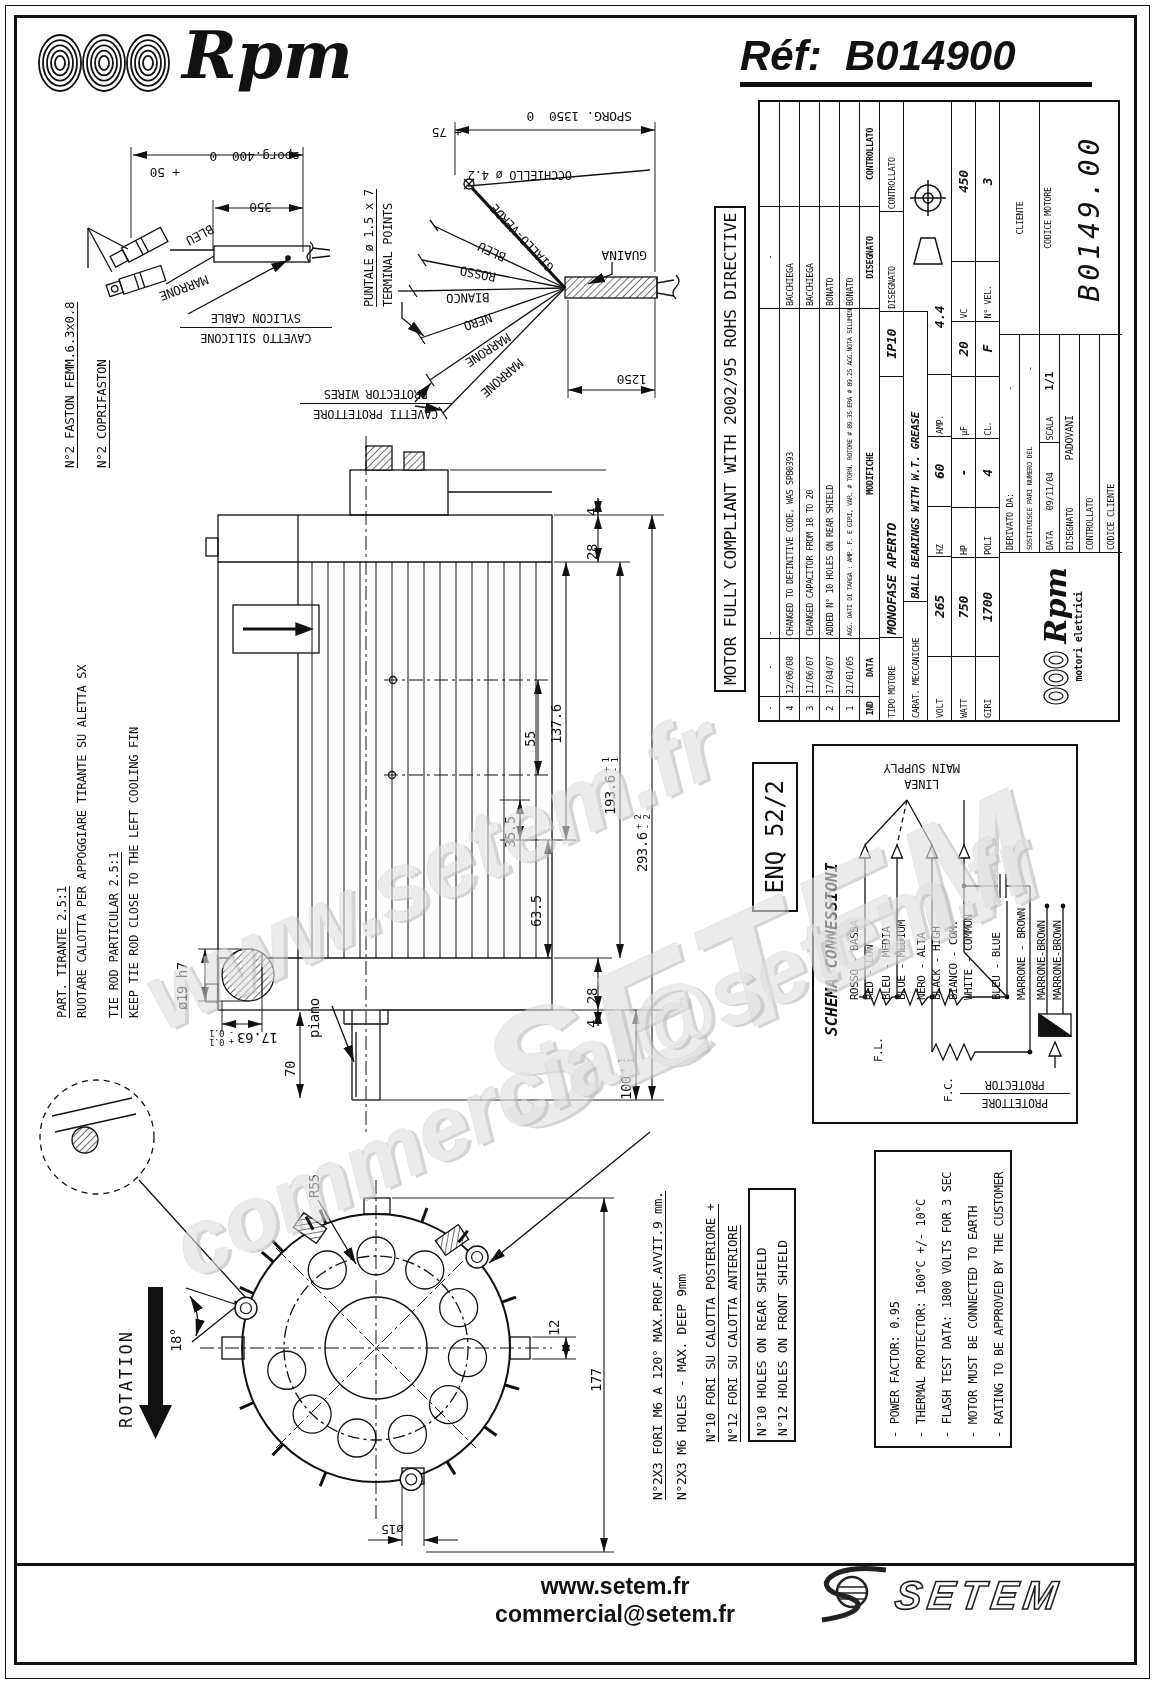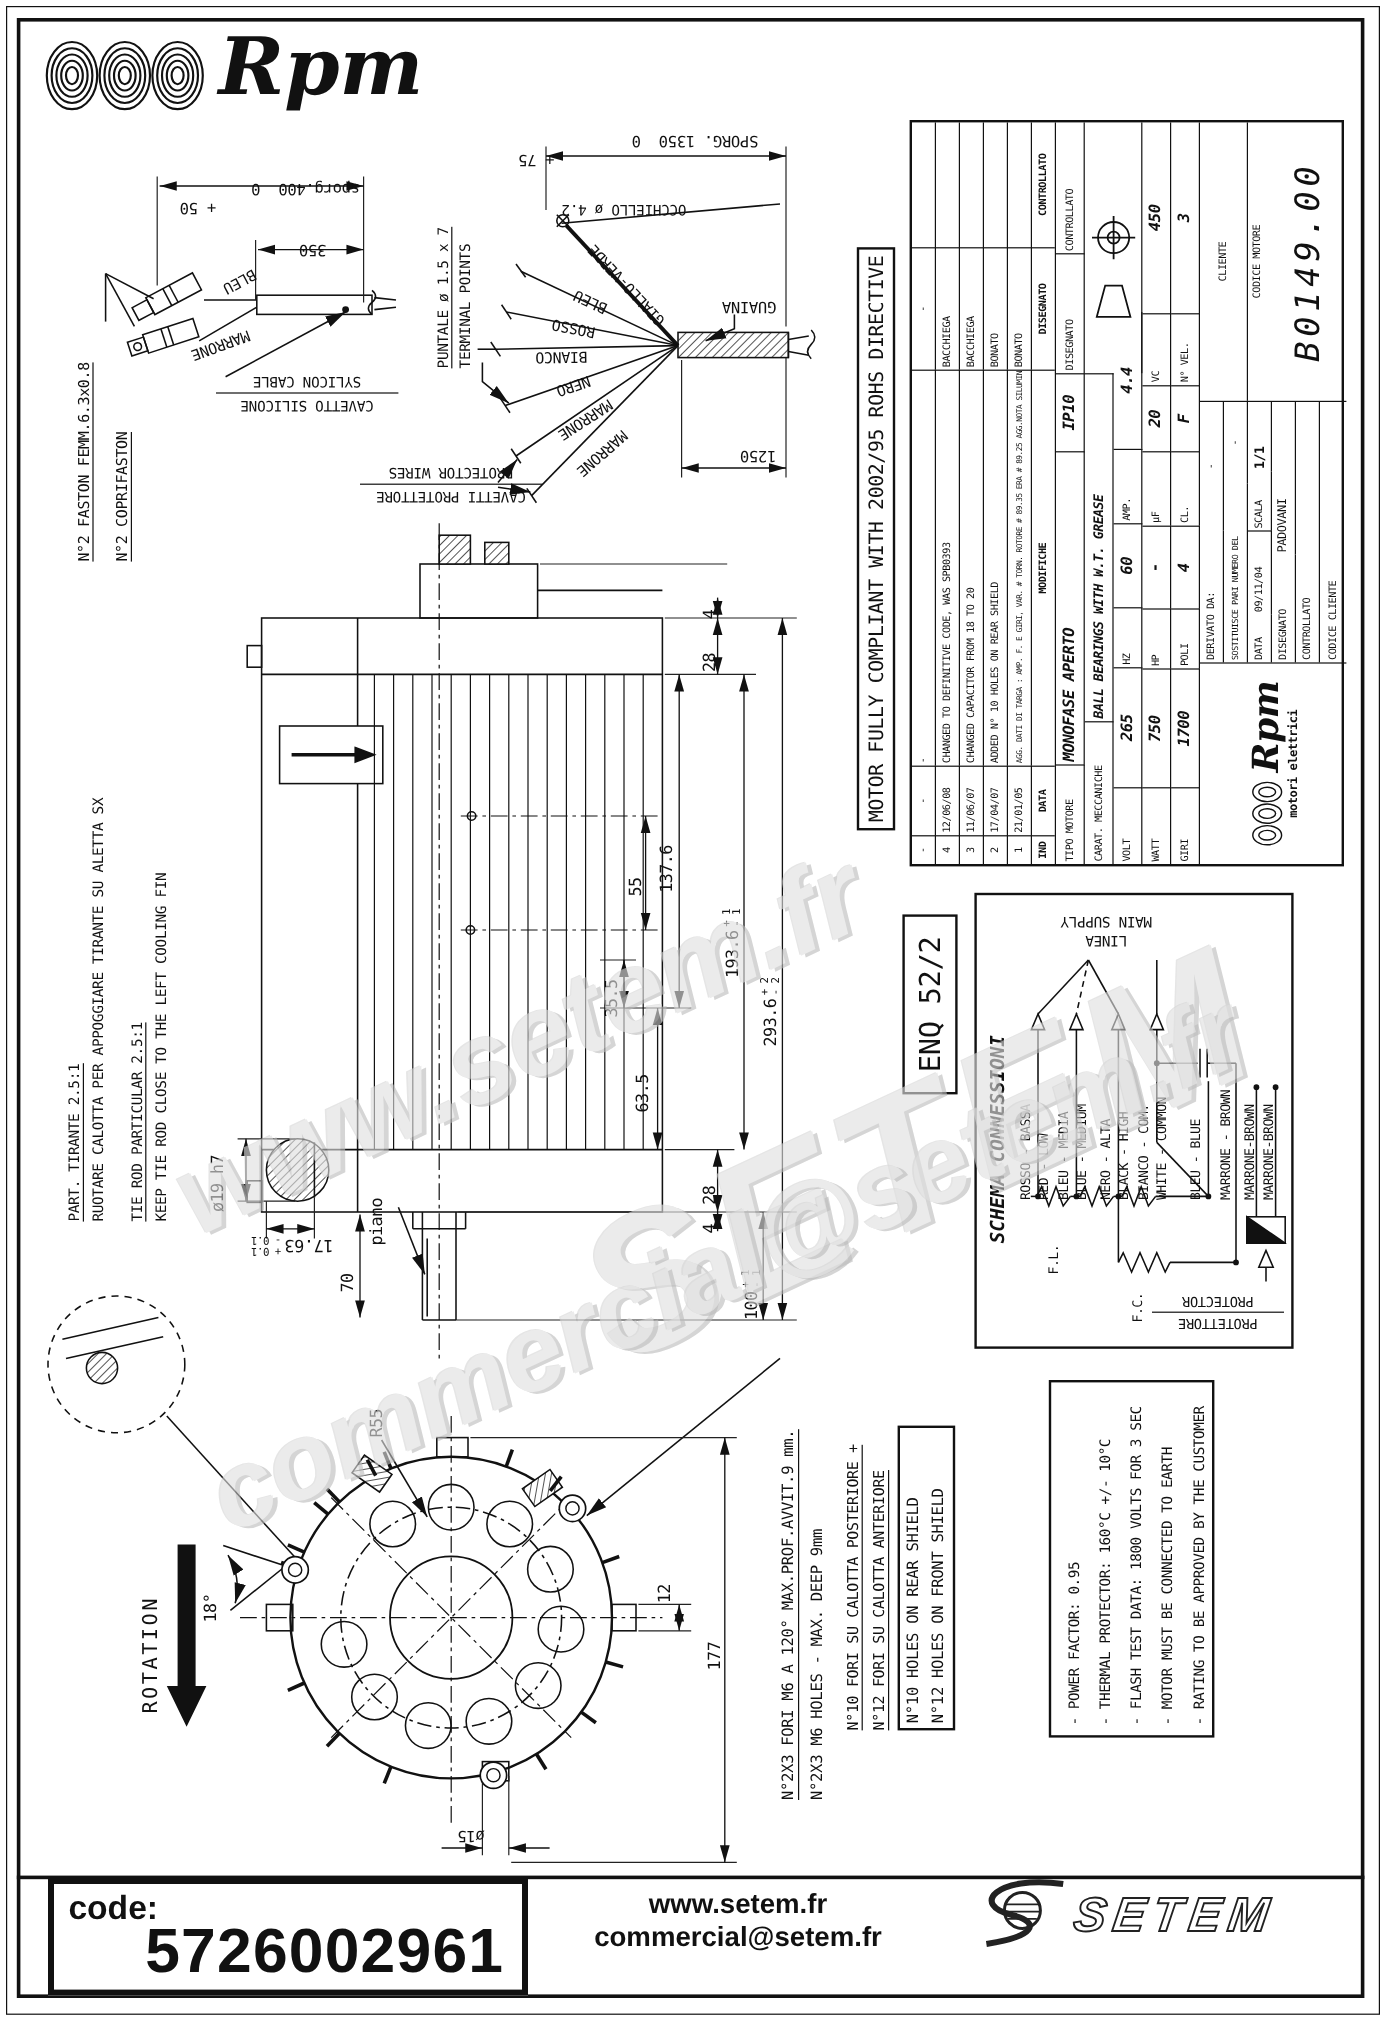--- a/index.html
+++ b/index.html
@@ -271,20 +271,23 @@
       <line x1="440" y1="562" x2="440" y2="958" stroke="#111" stroke-width="1"></line>
       <line x1="456" y1="562" x2="456" y2="958" stroke="#111" stroke-width="1"></line>
       <line x1="472" y1="562" x2="472" y2="958" stroke="#111" stroke-width="1"></line>
       <line x1="488" y1="562" x2="488" y2="958" stroke="#111" stroke-width="1"></line>
       <line x1="504" y1="562" x2="504" y2="958" stroke="#111" stroke-width="1"></line>
       <line x1="520" y1="562" x2="520" y2="958" stroke="#111" stroke-width="1"></line>
       <line x1="536" y1="562" x2="536" y2="958" stroke="#111" stroke-width="1"></line>
     </svg>
 
   <div class="abs z2" style="left:182px;top:16px;font-family:'DejaVu Serif',serif;font-style:italic;font-weight:bold;font-size:66px;">Rpm</div>
+  <div class="abs z2" style="left:740px;top:32px;width:352px;border-bottom:5px solid #111;font-family:'Liberation Sans',sans-serif;font-style:italic;font-weight:bold;font-size:42px;text-align:left;padding-bottom:2px;">
+    <span>Réf:</span>&nbsp;&nbsp;<span>B014900</span>
+  </div>
 
   <div class="abs rcc cad z2" style="left:52px;top:1018px;width:436px;font-size:12px;line-height:20px;">
     <div><span class="ul">PART. TIRANTE 2.5:1</span></div>
     <div>RUOTARE  CALOTTA  PER  APPOGGIARE  TIRANTE  SU  ALETTA  SX</div>
   </div>
   <div class="abs rcc cad z2" style="left:104px;top:1018px;width:436px;font-size:12px;line-height:20px;">
     <div><span class="ul">TIE ROD PARTICULAR 2.5:1</span></div>
     <div>KEEP TIE ROD CLOSE TO THE LEFT COOLING FIN</div>
   </div>
   <div class="abs rcc cad z2" style="left:62px;top:468px;width:200px;font-size:12.5px;"><span class="ul">N°2 FASTON FEMM.6.3x0.8</span></div>
@@ -617,24 +620,20 @@
     <div>- THERMAL PROTECTOR: 160°C +/- 10°C</div>
     <div>- FLASH TEST DATA: 1800 VOLTS FOR 3 SEC</div>
     <div>- MOTOR MUST BE CONNECTED TO EARTH</div>
     <div>- RATING TO BE APPROVED BY THE CUSTOMER</div>
   </div>
 
   <div class="wm" style="left:128px;top:952px;font-size:96px;transform:rotate(-25deg);">www.setem.fr</div>
   <div class="wm" style="left:455px;top:1005px;font-size:160px;letter-spacing:10px;transform:rotate(-25deg);">SETEM</div>
   <div class="wm" style="left:158px;top:1205px;font-size:90px;transform:rotate(-25deg);">commercial@setem.fr</div>
 
-  <div class="abs z2" style="left:40px;top:1565px;width:400px;height:98px;border:5px solid #111;box-sizing:border-box;background:#fff;font-family:'Liberation Sans',sans-serif;">
-    <div style="position:absolute;left:12px;top:4px;font-size:28px;font-weight:bold;">code:</div>
-    <div style="position:absolute;left:76px;top:26px;font-size:52px;font-weight:bold;letter-spacing:1px;">5726002961</div>
-  </div>
   <div class="abs z2" style="left:450px;top:1572px;width:330px;text-align:center;font-family:'Liberation Sans',sans-serif;font-weight:bold;font-size:23px;line-height:28px;">
     <div>www.setem.fr</div>
     <div>commercial@setem.fr</div>
   </div>
   <div class="abs z2" style="left:800px;top:1562px;width:300px;height:66px;">
     <svg width="300" height="66" viewBox="0 0 300 66">
       <g stroke="#222" fill="none" stroke-width="5">
         <path d="M86,8 C30,0 8,26 44,34 C68,40 62,52 22,58"></path>
         <circle cx="52" cy="30" r="15" stroke-width="2.5"></circle>
         <path d="M38,25 h28 M37,31 h30 M40,37 h24" stroke-width="1.5"></path>

